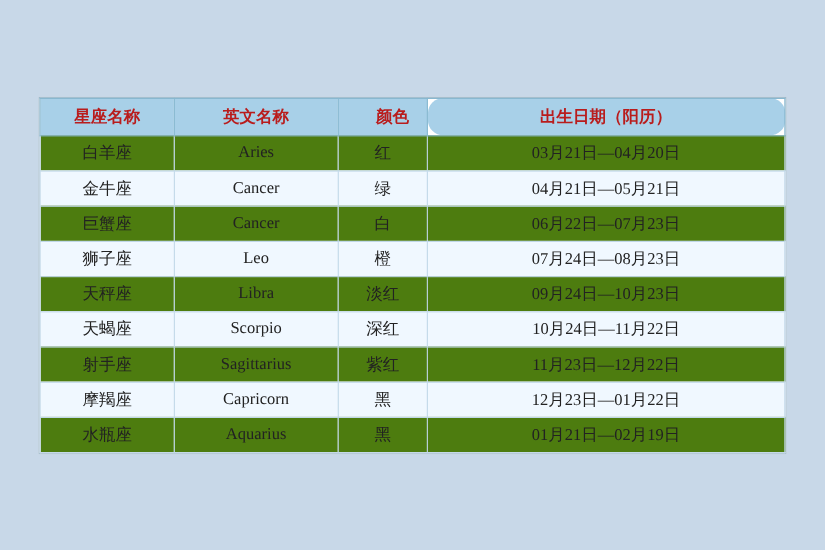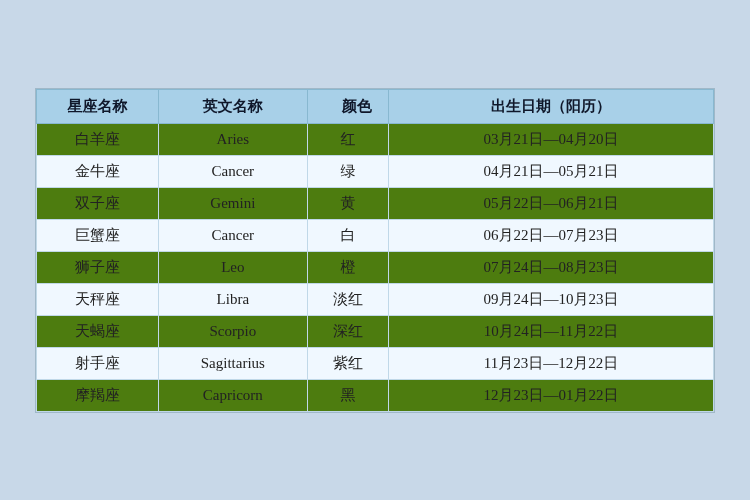--- a/index.html
+++ b/index.html
@@ -23,38 +23,38 @@
       border-collapse: collapse;
     }
     thead tr {
       background: #a8d0e8;
     }
     thead th {
       border: 1px solid #88b8d0;
       padding: 7px 10px;
       text-align: center;
       font-weight: bold;
-      color: #0f172a;
+      color: #b91c1c;
     }
     tbody tr {
       background: #4d7c0f;
     }
     tbody tr:nth-child(even) {
       background: #f0f8ff;
     }
     tbody td {
       border: 1px solid #c0d8e8;
       padding: 6px 10px;
       text-align: center;
       color: #222;
     }
     .col-chinese { width: 18%; }
     .col-english { width: 22%; }
     .col-color   { width: 12%; padding-left: 28px; }
-    .col-date    { width: 48%; }
+    .col-date    { width: 48%; border-radius: 14px; }
   </style>
 </head>
 <body>
 
 <div class="table-wrapper">
   <table>
     <thead>
       <tr>
         <th class="col-chinese">星座名称</th>
         <th class="col-english">英文名称</th>
@@ -67,26 +67,20 @@
           <td>白羊座</td>
           <td>Aries</td>
           <td>红</td>
           <td>03月21日—04月20日</td>
         </tr>
         <tr>
           <td>金牛座</td>
           <td>Cancer</td>
           <td>绿</td>
           <td>04月21日—05月21日</td>
-        </tr>
-        <tr>
-          <td>双子座</td>
-          <td>Gemini</td>
-          <td>黄</td>
-          <td>05月22日—06月21日</td>
         </tr>
         <tr>
           <td>巨蟹座</td>
           <td>Cancer</td>
           <td>白</td>
           <td>06月22日—07月23日</td>
         </tr>
         <tr>
           <td>狮子座</td>
           <td>Leo</td>
@@ -110,15 +104,21 @@
           <td>Sagittarius</td>
           <td>紫红</td>
           <td>11月23日—12月22日</td>
         </tr>
         <tr>
           <td>摩羯座</td>
           <td>Capricorn</td>
           <td>黑</td>
           <td>12月23日—01月22日</td>
         </tr>
+        <tr>
+          <td>水瓶座</td>
+          <td>Aquarius</td>
+          <td>黑</td>
+          <td>01月21日—02月19日</td>
+        </tr>
       </tbody>
   </table>
 </div>
 
 </body></html>

